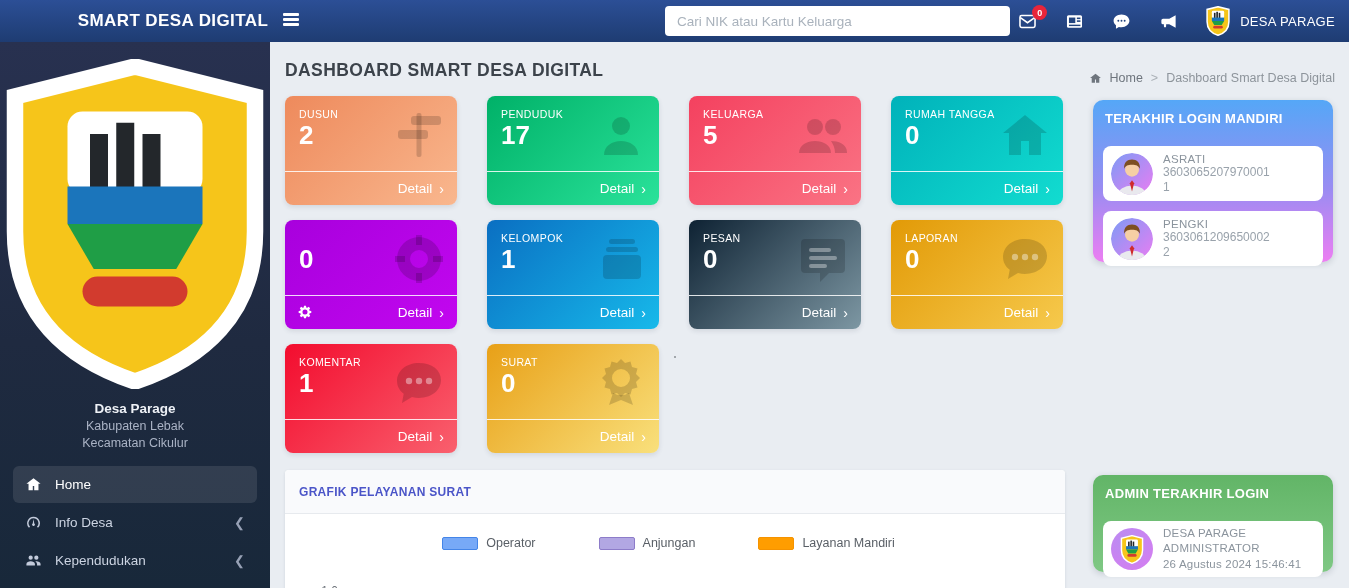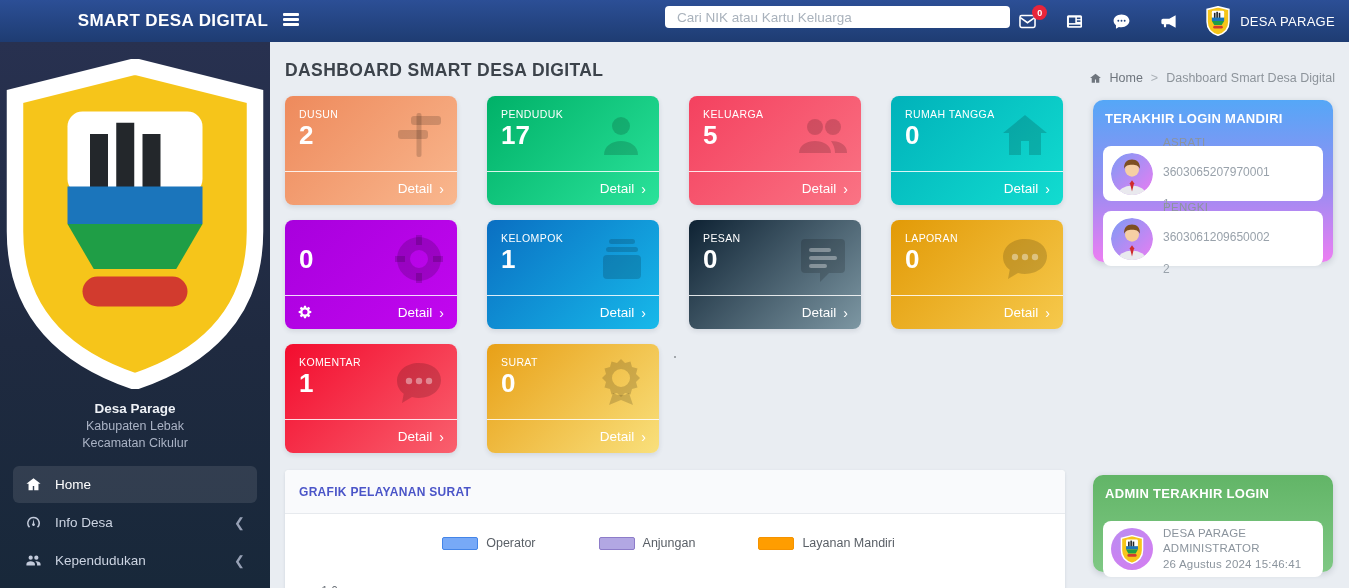--- a/index.html
+++ b/index.html
@@ -5,21 +5,21 @@
   * { margin:0; padding:0; box-sizing:border-box; }
   html,body { width:1349px; height:588px; overflow:hidden; font-family:"Liberation Sans",sans-serif; background:#e9edf2; }
 
   
   .navbar { position:absolute; top:0; left:0; width:1349px; height:42px;
     background:linear-gradient(180deg,#2c4f96 0%,#1e3c72 100%); z-index:10; }
   .brand { position:absolute; left:0; top:0; width:270px; height:42px; display:flex; align-items:center; justify-content:center;
     color:#fff; font-size:17px; font-weight:bold; letter-spacing:.4px;margin-left:38px; }
   .hamburger { position:absolute; left:283px; top:13px; width:16px; cursor:pointer; }
   .hamburger div { height:2.5px; background:#fff; margin-bottom:2.5px; border-radius:1px; }
-  .search { position:absolute; left:665px; top:6px; width:345px; height:22px; border:none; border-radius:4px;
+  .search { position:absolute; left:665px; top:6px; width:345px; height:30px; border:none; border-radius:4px;
     padding:0 12px; font-size:13.5px; color:#444; outline:none; font-family:"Liberation Sans",sans-serif; }
   .search::placeholder { color:#a9b2bc; }
   .nav-right { position:absolute; right:14px; top:0; height:42px; display:flex; align-items:center; gap:27px; }
   .nav-ic { position:relative; width:20px; height:20px; cursor:pointer; display:flex; align-items:center; justify-content:center; }
   .nav-ic svg { width:19px; height:19px; }
   .badge { position:absolute; top:-6px; right:-10px; background:#e8253a; color:#fff; font-size:9px; font-weight:bold;
     min-width:15px; height:15px; border-radius:8px; display:flex; align-items:center; justify-content:center; padding:0 3px; }
   .user-chip { display:flex; align-items:center; gap:9px; cursor:pointer; }
   .user-chip .emb { width:26px; height:30px; }
   .user-name { color:#fff; font-size:13px; letter-spacing:.3px; }
@@ -65,21 +65,21 @@
   .gear svg { width:16px; height:16px; fill:#fff; }
   .stray-dot { position:absolute; left:404px; top:314px; width:2px; height:2px; background:#8a8f95; border-radius:50%; }
 
   
   .panel-mandiri { position:absolute; left:823px; top:58px; width:240px; height:162px; border-radius:10px;
     background:linear-gradient(180deg,#55a7f7 0%,#9a8cf2 55%,#ec7ef2 100%); padding:9px 10px; box-shadow:0 2px 6px rgba(40,50,70,.18); }
   .panel-title { color:#fff; font-size:13px; font-weight:bold; letter-spacing:.3px; padding:2px 2px 20px; }
   .mandiri-entry { background:#fff; border-radius:8px; height:55px; display:flex; align-items:center; padding:0 8px; margin-bottom:10px; }
   .mandiri-entry .avatar { width:42px; height:42px; border-radius:50%; overflow:hidden; flex:0 0 auto; margin-right:10px; }
   .m-name { font-size:11.5px; color:#8b949d; letter-spacing:.3px; }
-  .m-nik, .m-note { font-size:12px; color:#99a2ab; line-height:1.25;margin-top:17px; }
+  .m-nik, .m-note { font-size:12px; color:#99a2ab; line-height:1.25; }
 
   .panel-admin { position:absolute; left:823px; top:433px; width:240px; height:97px; border-radius:10px;
     background:linear-gradient(180deg,#62b567 0%,#7fc884 100%); padding:9px 10px; box-shadow:0 2px 6px rgba(40,50,70,.18); }
   .admin-card { background:#fff; border-radius:8px; height:56px; display:flex; align-items:center; padding:0 8px; }
   .admin-card .avatar { width:42px; height:42px; border-radius:50%; flex:0 0 auto; margin-right:10px;
     background:radial-gradient(circle at 35% 30%,#b98df2,#d87bf0); display:flex; align-items:center; justify-content:center; }
   .admin-card .avatar .emb { width:24px; height:29px; }
   .a-line { font-size:11.5px; color:#8b949d; line-height:1.35; letter-spacing:.2px; }
 
   

